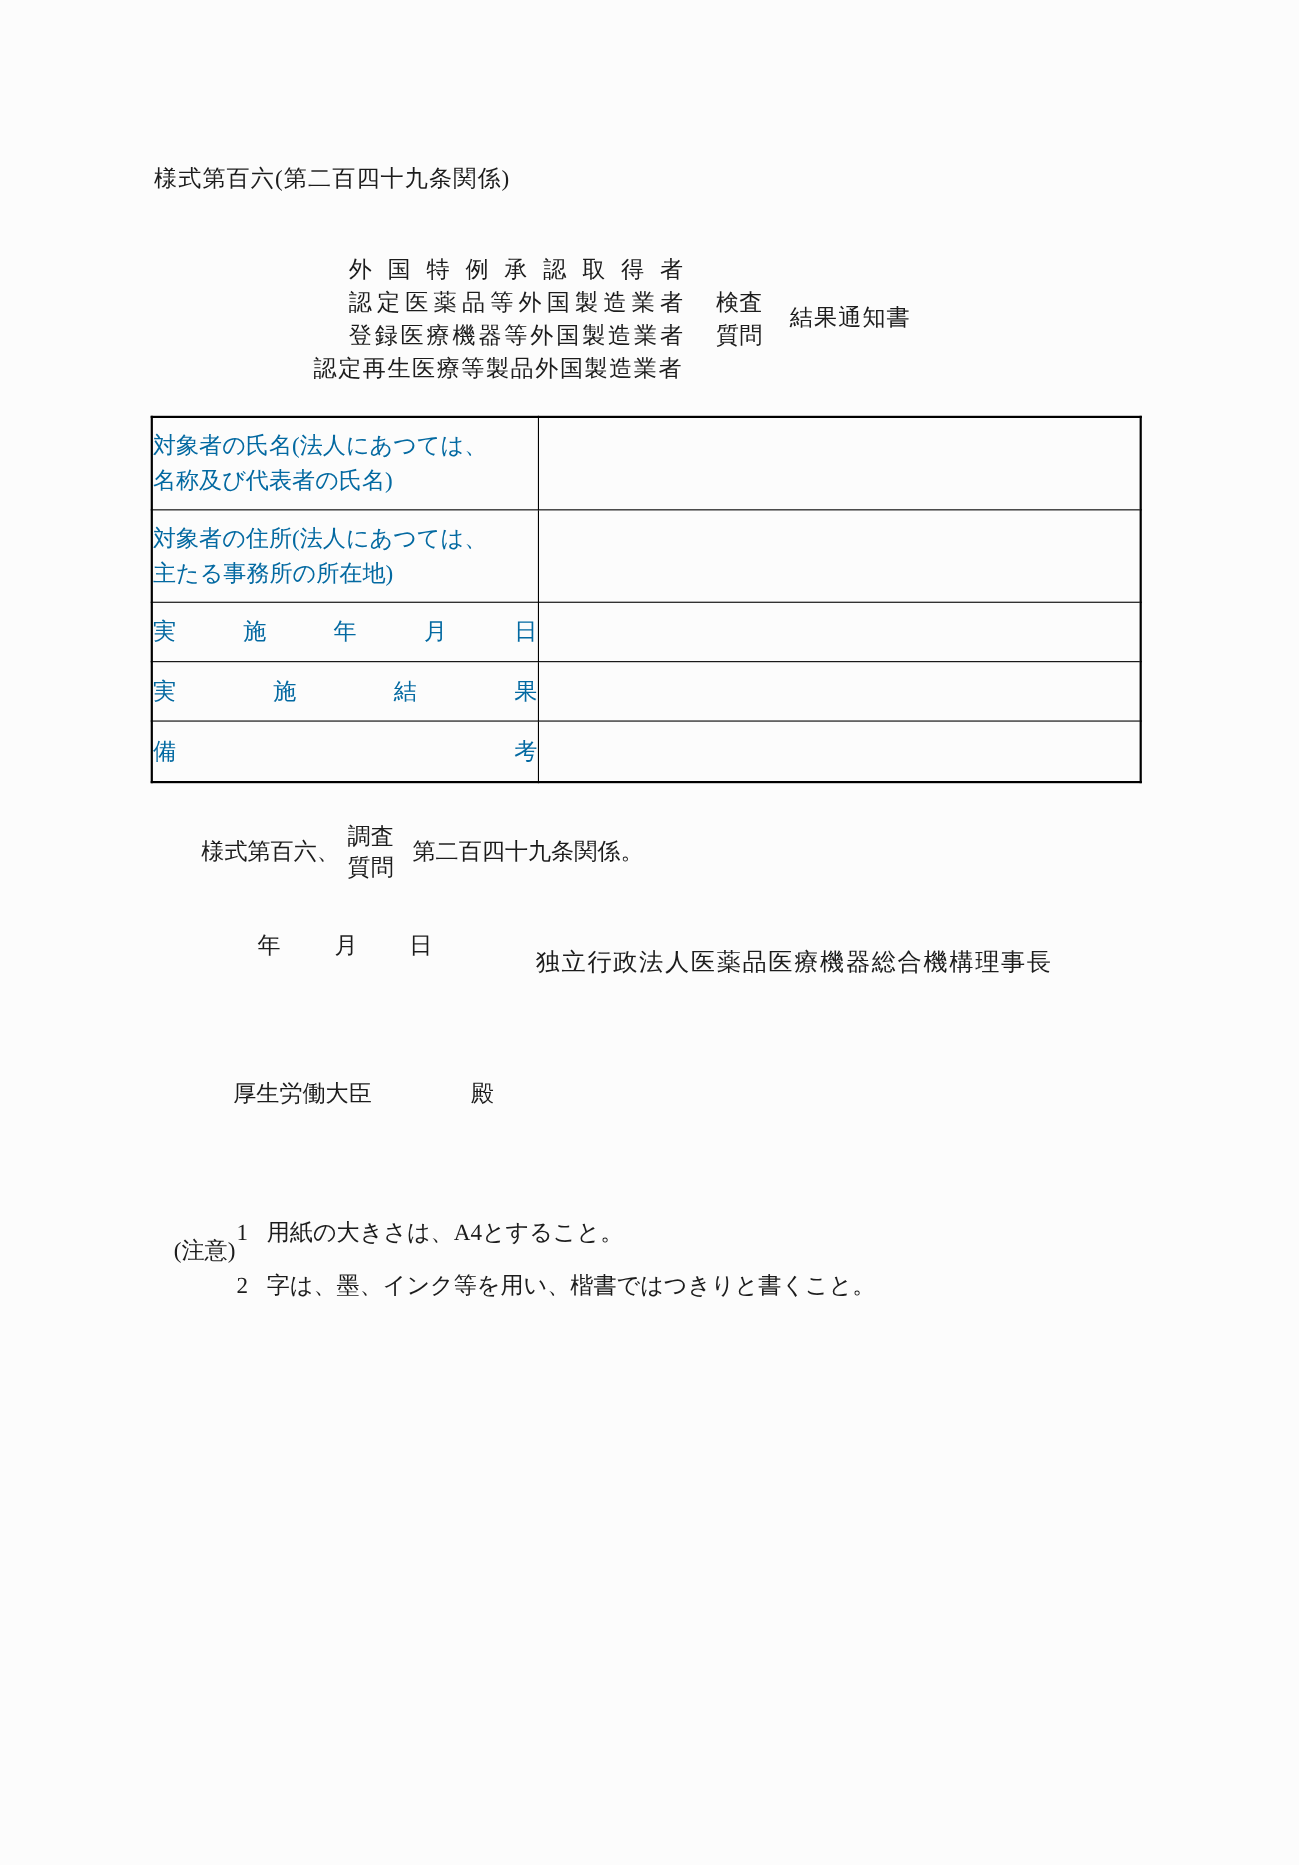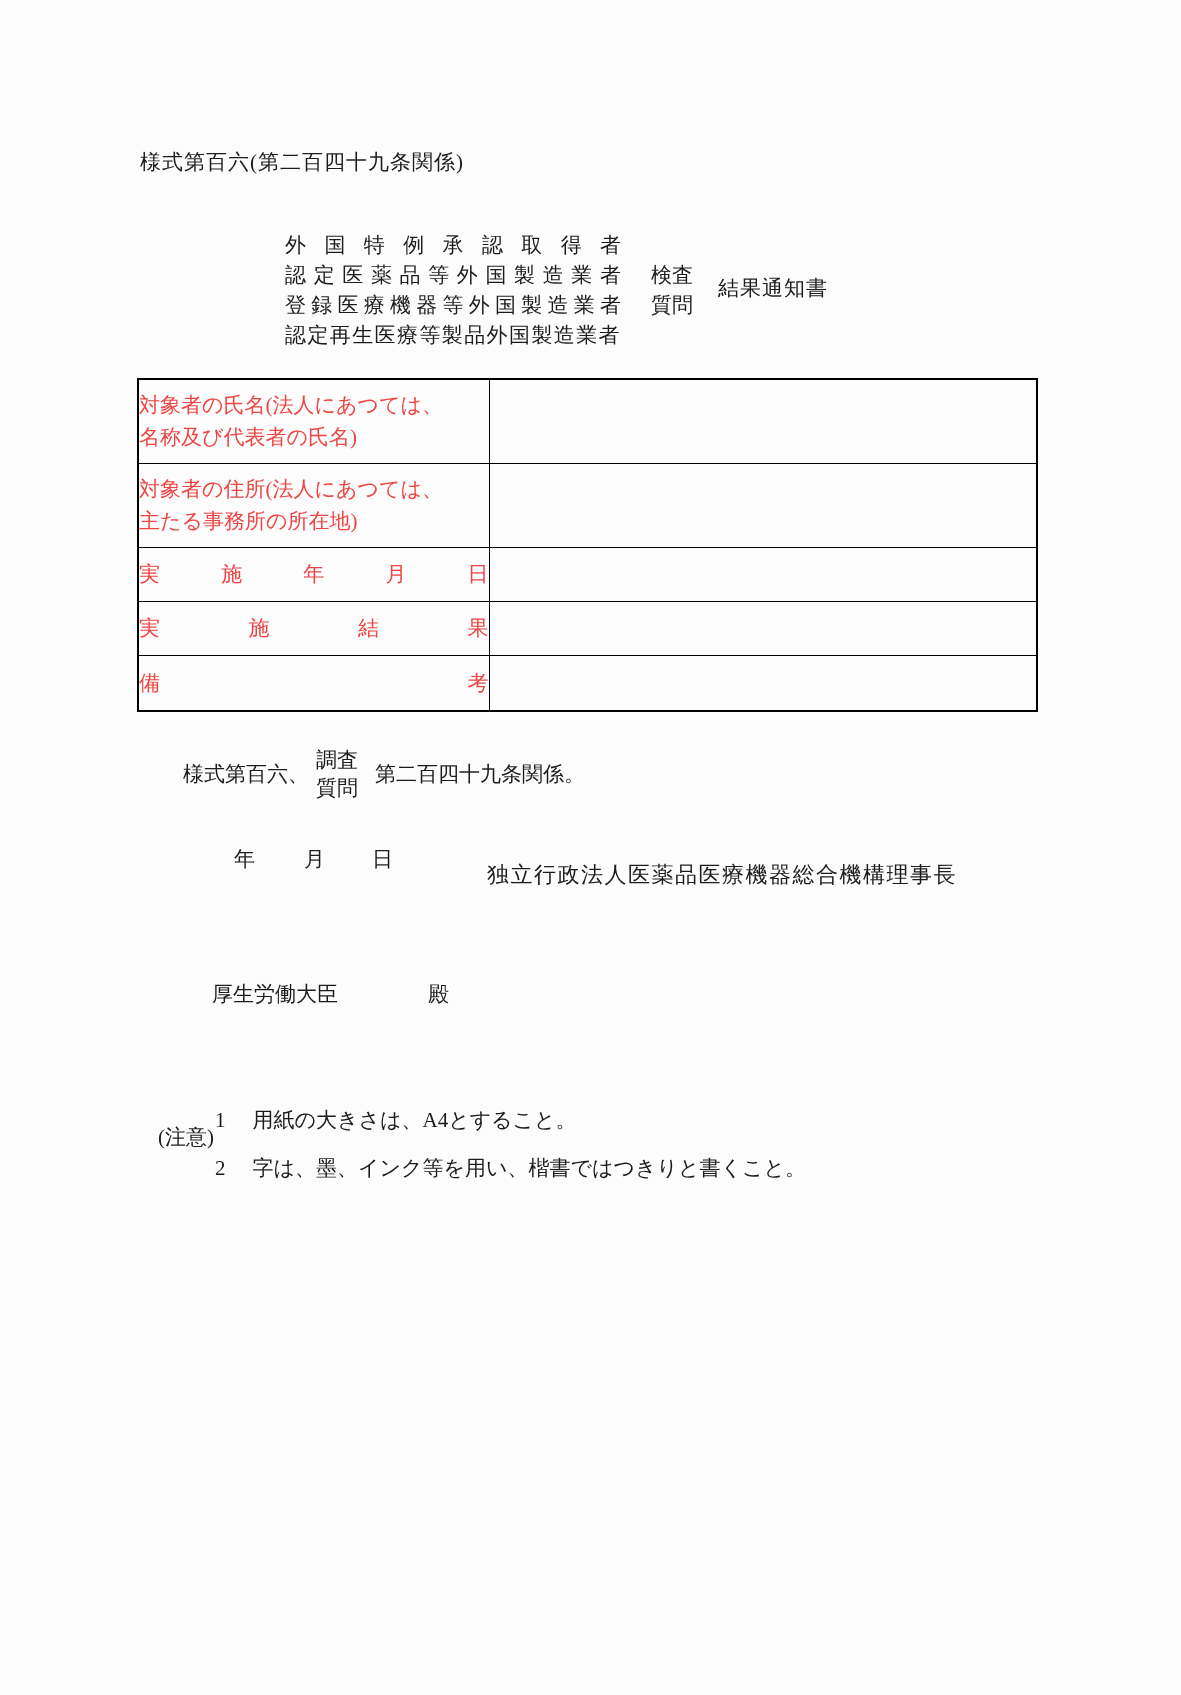--- a/index.html
+++ b/index.html
@@ -30,20 +30,21 @@
   
   .subject-lines {
     left: 285px;
     top: 230px;
     width: 336px;
     line-height: 30px;
   }
   .subject-line.justify {
     text-align: justify;
     text-align-last: justify;
+    margin-left: 32px;
   }
   .subject-line.natural {
     letter-spacing: 1.4px;
     white-space: nowrap;
   }
   .action-options {
     left: 651px;
     top: 260px;
     line-height: 30px;
     white-space: nowrap;
@@ -58,21 +59,21 @@
   
   table.subject-table {
     position: absolute;
     left: 137px;
     top: 378px;
     width: 899px;
     border-collapse: collapse;
     table-layout: fixed;
     border: 2px solid #000;
     font-size: 21px;
-    color: #ef4444;
+    color: #0369a1;
   }
   table.subject-table td {
     border: 1px solid #000;
     vertical-align: middle;
     padding: 0;
   }
   td.label-cell {
     padding: 2px 24px 2px 13px;
     line-height: 32px;
     white-space: pre-line;
@@ -119,21 +120,21 @@
 
   
   .recipient-line { left: 212px; top: 980px; white-space: nowrap; }
   .recipient-line .honorific { margin-left: 90px; }
 
   
   .notes-heading { left: 158px; top: 1123px; white-space: nowrap; }
   .note-item { white-space: nowrap; }
   .note-1 { left: 215px; top: 1106px; }
   .note-2 { left: 215px; top: 1154px; text-align: center; }
-  .note-text { margin-left: 27px; }
+  .note-text { margin-left: 17px; }
 </style>
 </head>
 <body>
 
 <div class="page">
 
   <div class="abs form-number">様式第百六(第二百四十九条関係)</div>
 
   <div class="abs subject-lines">
     <div class="subject-line justify">外国特例承認取得者</div>

